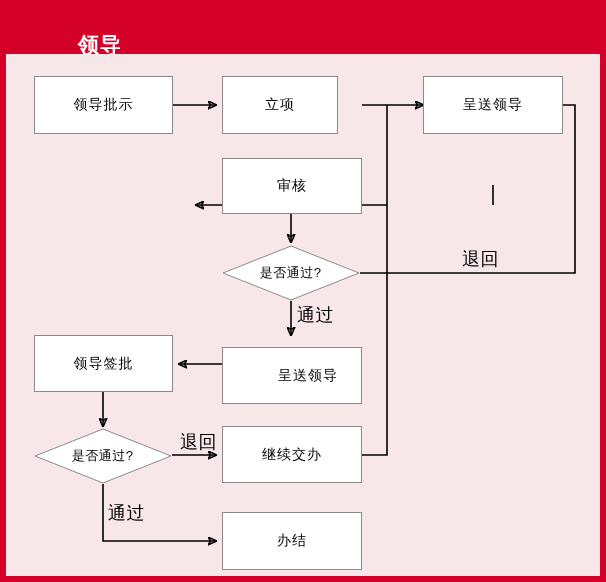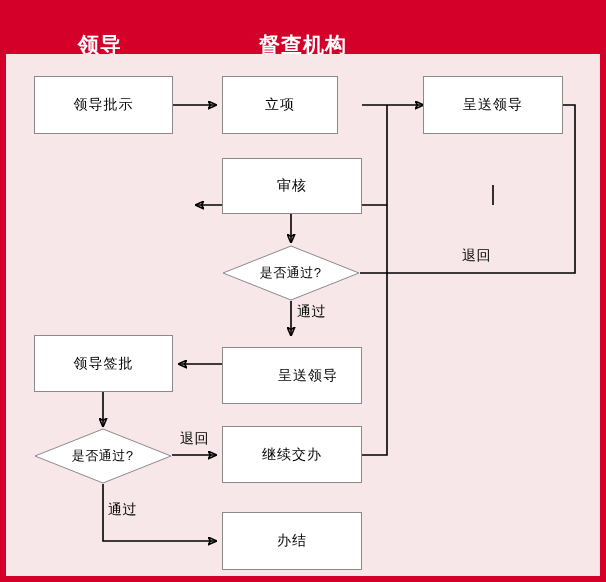--- a/index.html
+++ b/index.html
@@ -58,32 +58,31 @@
     display:flex;align-items:center;justify-content:center;
     font-size:13px;color:#000;letter-spacing:0.5px;
     pointer-events:none;
   }
 
   
   .wires{position:absolute;left:0;top:0;width:594px;height:522px;}
   .wires line,.wires path{stroke:#000000;stroke-width:1.6;fill:none;}
 
   .edge-label{
-    position:absolute;font-size:14px;color:#000;
+    position:absolute;font-size:18px;color:#000;
     letter-spacing:0.5px;white-space:nowrap;
   }
 </style>
 </head>
 <body>
 
 <div id="root">
 
   <div class="header">
     <div class="col c1">领导</div>
-    <div class="col c2">督查机构</div>
   </div>
 
   <div class="frame"></div>
 
   <div class="canvas">
 
     <svg class="wires" viewBox="0 0 594 522">
       <defs>
         <marker id="ah" markerWidth="9" markerHeight="9" refX="8" refY="4.5" orient="auto" markerUnits="userSpaceOnUse">
           <path d="M0,0.6 L9,4.5 L0,8.4 L2.6,4.5 Z" fill="#000"></path>

